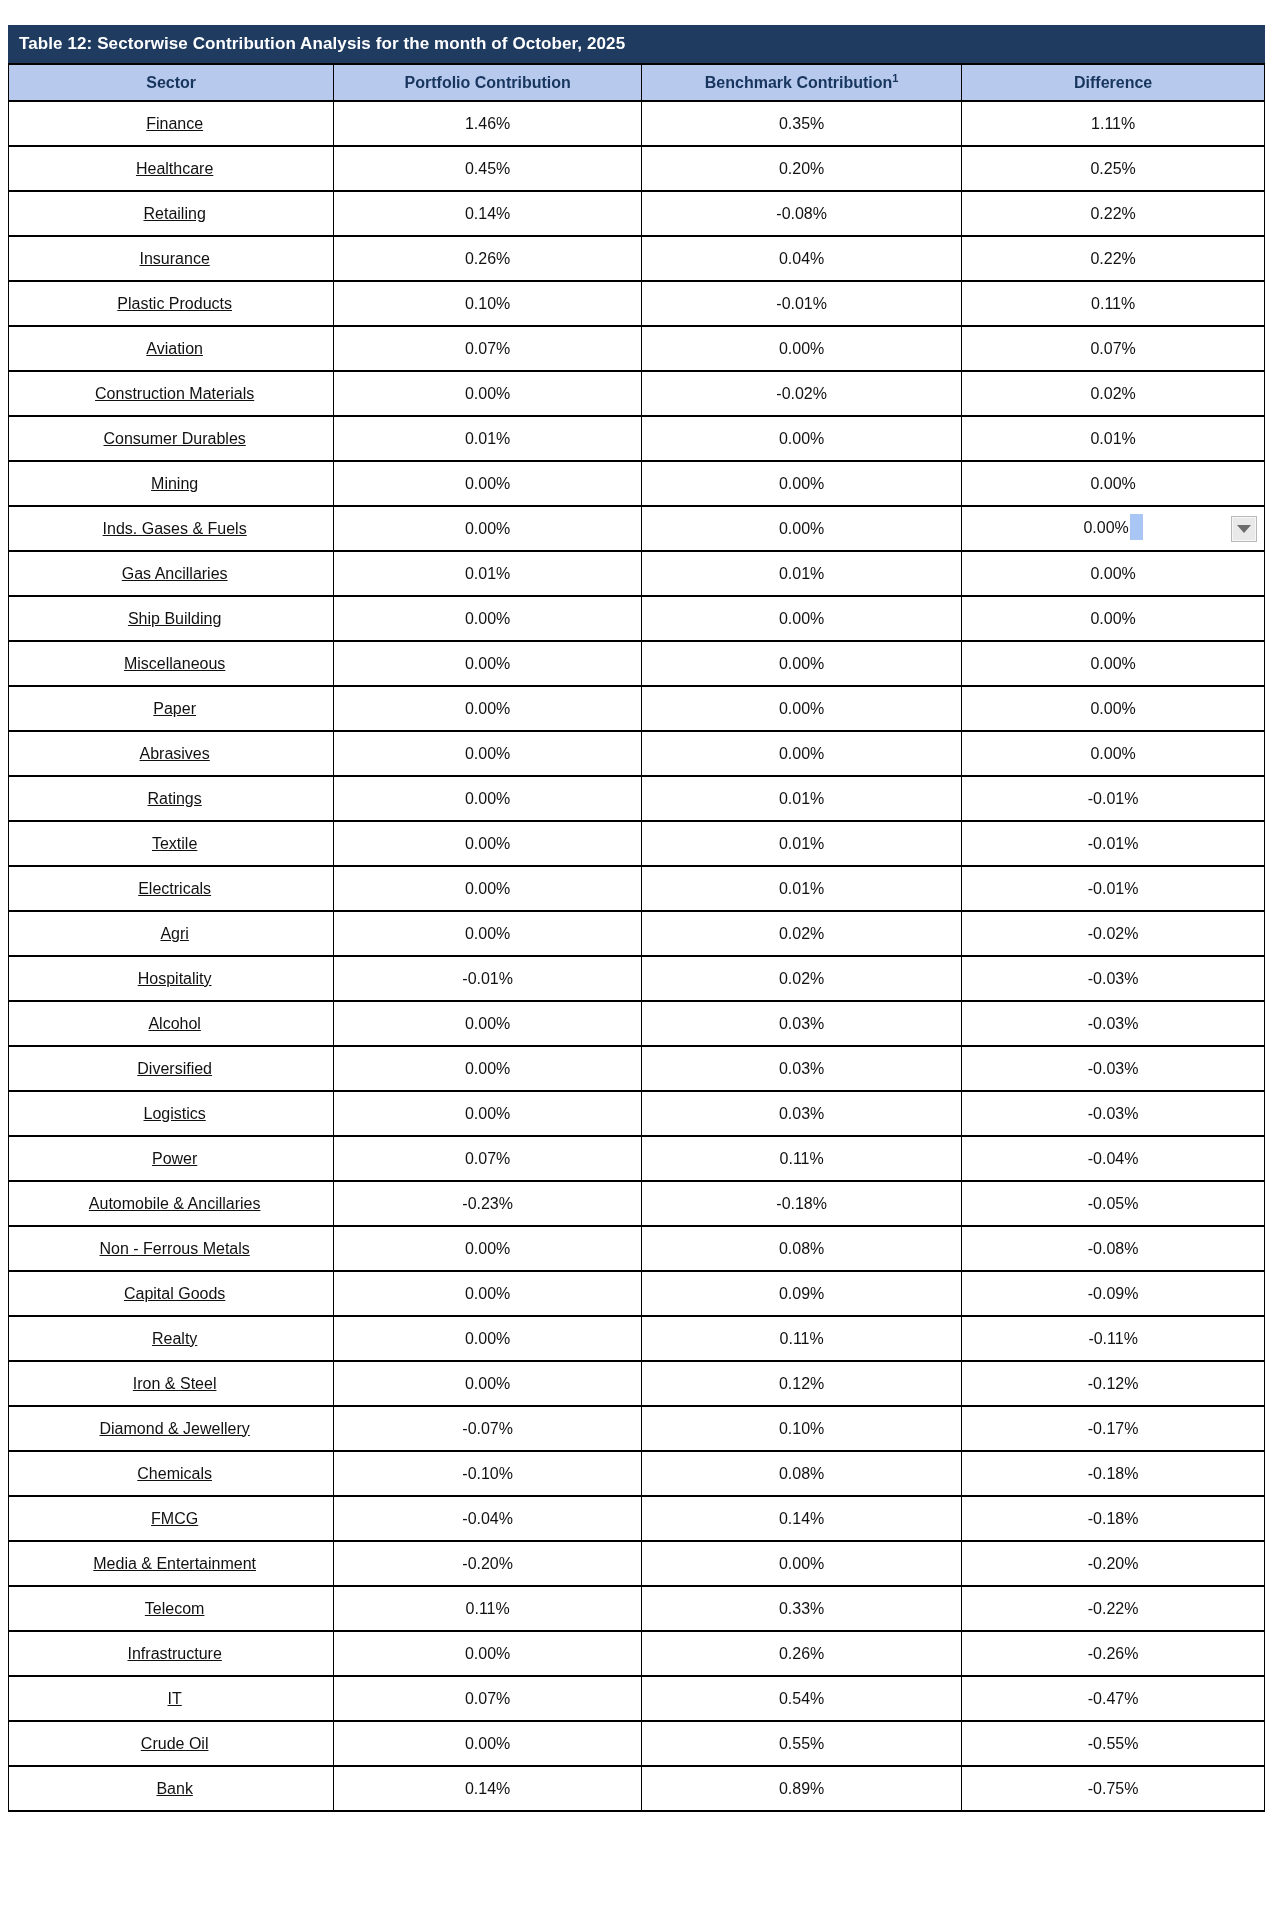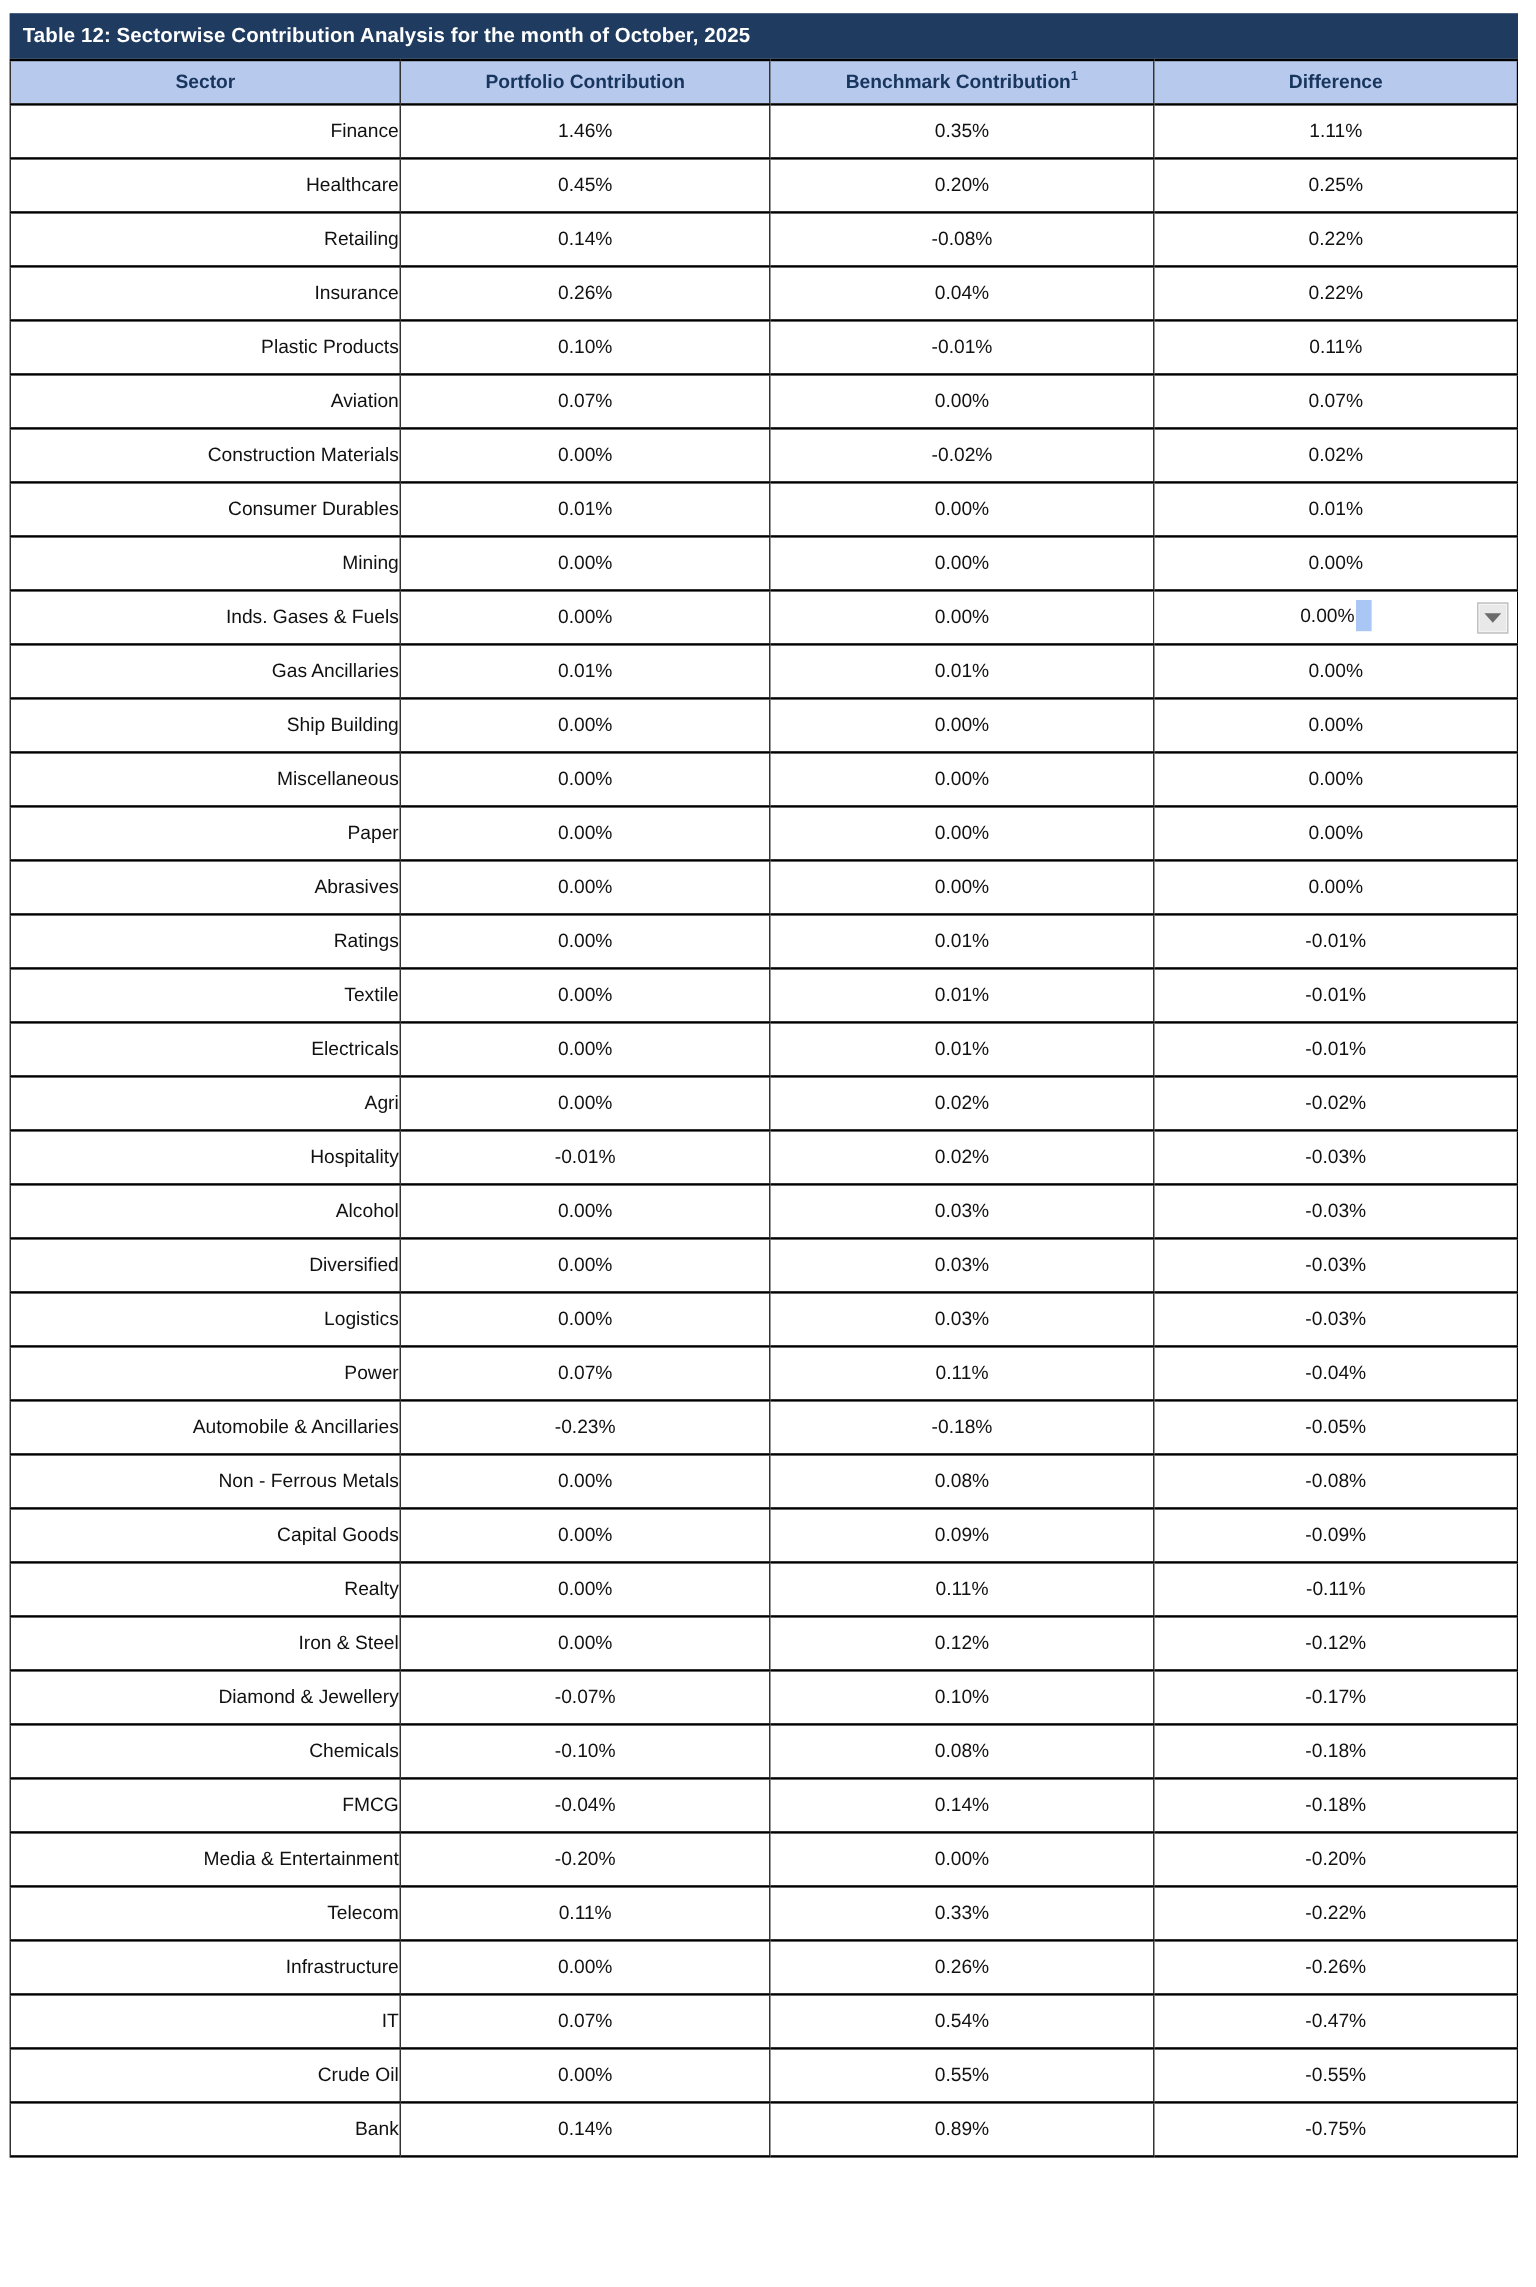--- a/index.html
+++ b/index.html
@@ -11,21 +11,21 @@
   .page {
     position: relative;
     width: 1280px;
     height: 1906px;
     background: #ffffff;
     overflow: hidden;
   }
   .table-wrap {
     position: absolute;
     left: 8px;
-    top: 11px;
+    top: 25px;
     width: 1257px;
     border-radius: 20px;
   }
   .title-bar {
     background: #1f3b60;
     color: #ffffff;
     font-size: 17px;
     font-weight: bold;
     height: 38px;
     line-height: 38px;
@@ -59,21 +59,21 @@
     vertical-align: super;
     line-height: 0;
   }
   table.contrib td {
     background: #ffffff;
     color: #111111;
     font-size: 16px;
     height: 41px;
     vertical-align: middle;
   }
-  td.cell-sector { text-align: right; padding-left: 8px; }
+  td.cell-sector { text-align: center; padding-left: 8px; text-decoration: underline; }
   td.cell-num    { text-align: center; }
   td.active-cell { position: relative; }
   .cursor-block {
     display: inline-block;
     width: 13px;
     height: 26px;
     background: #a9c6f5;
     vertical-align: middle;
     margin-left: 1px;
     margin-top: -3px;

